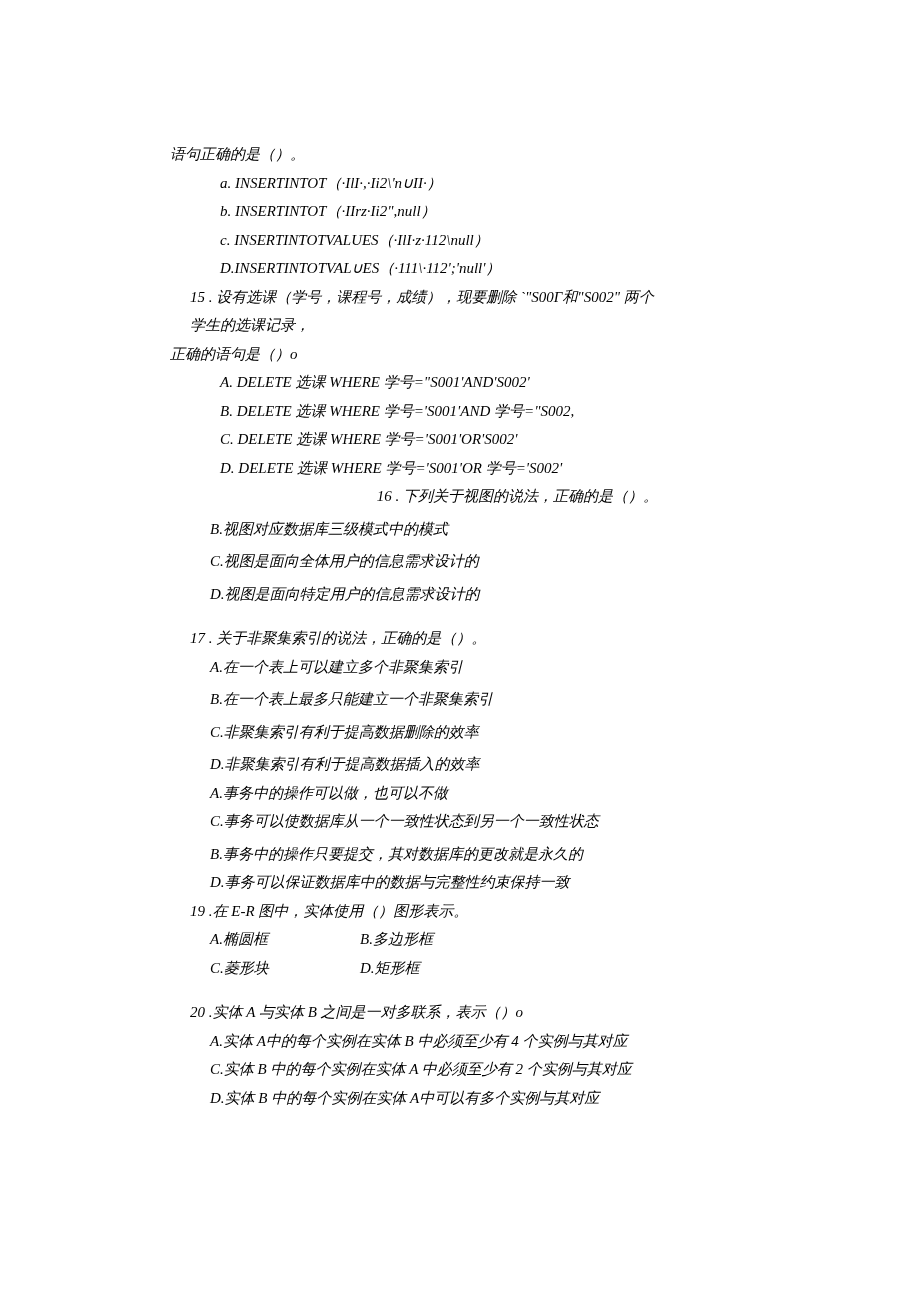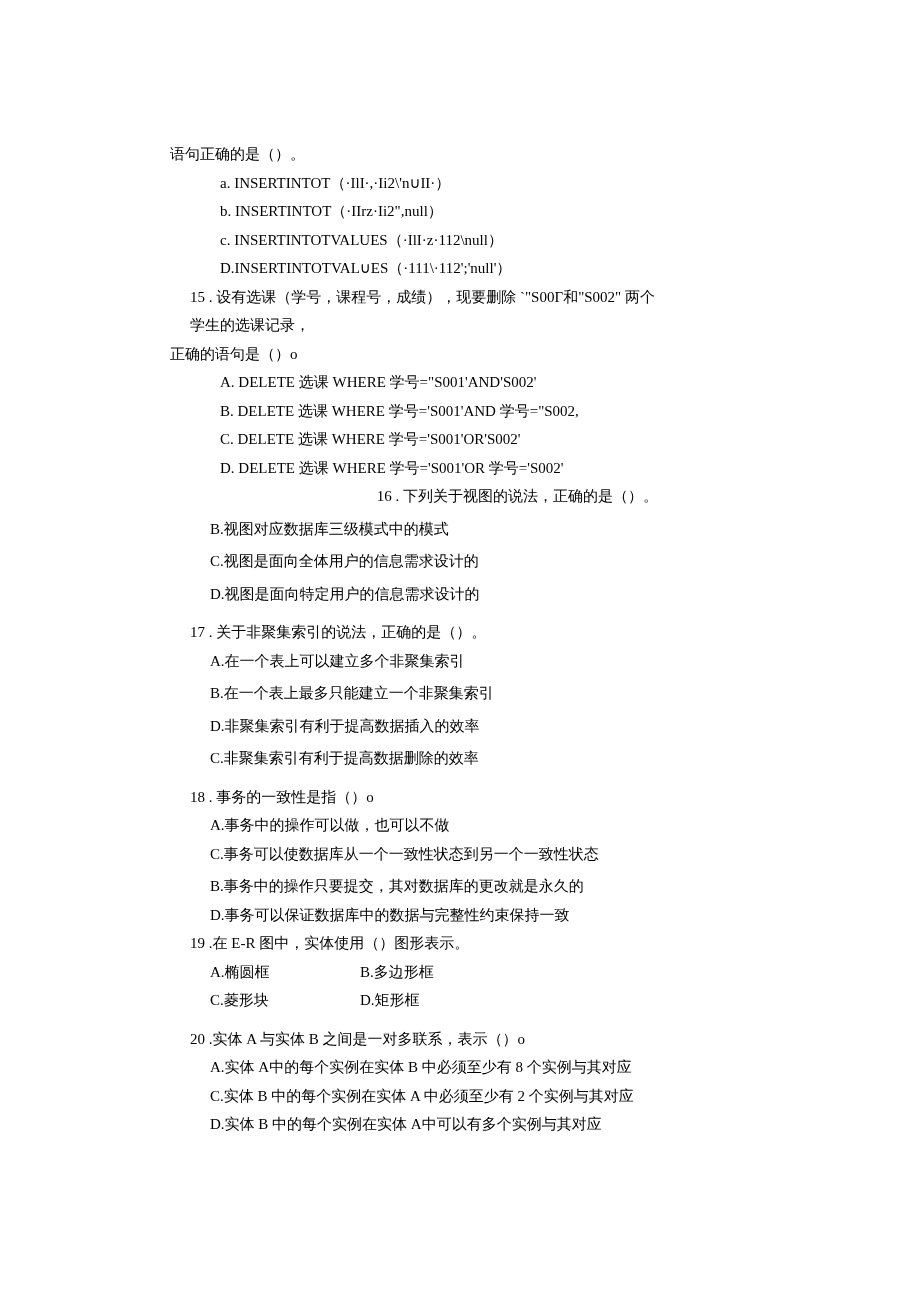--- a/index.html
+++ b/index.html
@@ -9,37 +9,38 @@
     font-family: "SimSun", "宋体", serif;
     font-size: 15px;
     color: #000000;
     line-height: 1.9;
   }
   .page {
     width: 828px;
     min-height: 1301px;
     padding: 140px 170px 100px 170px;
     box-sizing: border-box;
+    font-style: italic;
   }
   .line {
     margin: 0;
     padding: 0;
   }
   .indent-1 { padding-left: 50px; }
   .indent-3 { padding-left: 40px; }
   .hang { padding-left: 0; }
   .option-row {
     display: flex;
     padding-left: 40px;
   }
   .option-row .cell {
     width: 150px;
   }
   .gap { margin-top: 4px; }
-  .block-gap { margin-top: 10px; }
+  .block-gap { margin-top: 16px; }
 </style>
 </head>
 <body>
 
 <div class="page">
 
   <p class="line hang">语句正确的是（）。</p>
   <p class="line indent-1">a.    INSERTINTOT（·IlI·,·Ii2\'n∪II·）</p>
   <p class="line indent-1">b.    INSERTINTOT（·IIrz·Ii2",null）</p>
   <p class="line indent-1">c.    INSERTINTOTVALUES（·IlI·z·112\null）</p>
@@ -53,37 +54,36 @@
   <p class="line indent-1">D.    DELETE 选课 WHERE 学号='S001'OR 学号='S002'</p>
 
   <p class="line" style="padding-left:20px;text-align:right;">16 . 下列关于视图的说法，正确的是（）。</p>
   <p class="line indent-3 gap">B.视图对应数据库三级模式中的模式</p>
   <p class="line indent-3 gap">C.视图是面向全体用户的信息需求设计的</p>
   <p class="line indent-3 gap">D.视图是面向特定用户的信息需求设计的</p>
 
   <p class="line block-gap" style="padding-left:20px;">17 . 关于非聚集索引的说法，正确的是（）。</p>
   <p class="line indent-3">A.在一个表上可以建立多个非聚集索引</p>
   <p class="line indent-3 gap">B.在一个表上最多只能建立一个非聚集索引</p>
+  <p class="line indent-3 gap">C.非聚集索引有利于提高数据删除的效率</p>
   <p class="line indent-3 gap">D.非聚集索引有利于提高数据插入的效率</p>
-  <p class="line indent-3 gap">C.非聚集索引有利于提高数据删除的效率</p>
 
-  <p class="line block-gap" style="padding-left:20px;">18 . 事务的一致性是指（）o</p>
   <p class="line indent-3">A.事务中的操作可以做，也可以不做</p>
   <p class="line indent-3">C.事务可以使数据库从一个一致性状态到另一个一致性状态</p>
   <p class="line indent-3 gap">B.事务中的操作只要提交，其对数据库的更改就是永久的</p>
   <p class="line indent-3">D.事务可以保证数据库中的数据与完整性约束保持一致</p>
 
   <p class="line" style="padding-left:20px;">19 .在 E-R 图中，实体使用（）图形表示。</p>
   <div class="option-row">
     <span class="cell">A.椭圆框</span>
     <span class="cell">B.多边形框</span>
   </div>
   <div class="option-row">
     <span class="cell">C.菱形块</span>
     <span class="cell">D.矩形框</span>
   </div>
 
   <p class="line block-gap" style="padding-left:20px;">20 .实体 A 与实体 B 之间是一对多联系，表示（）o</p>
-  <p class="line indent-3">A.实体 A中的每个实例在实体 B 中必须至少有 8 个实例与其对应</p>
+  <p class="line indent-3">A.实体 A中的每个实例在实体 B 中必须至少有 4 个实例与其对应</p>
   <p class="line indent-3">C.实体 B 中的每个实例在实体 A 中必须至少有 2 个实例与其对应</p>
   <p class="line indent-3">D.实体 B 中的每个实例在实体 A中可以有多个实例与其对应</p>
 
 </div>
 
 </body></html>

